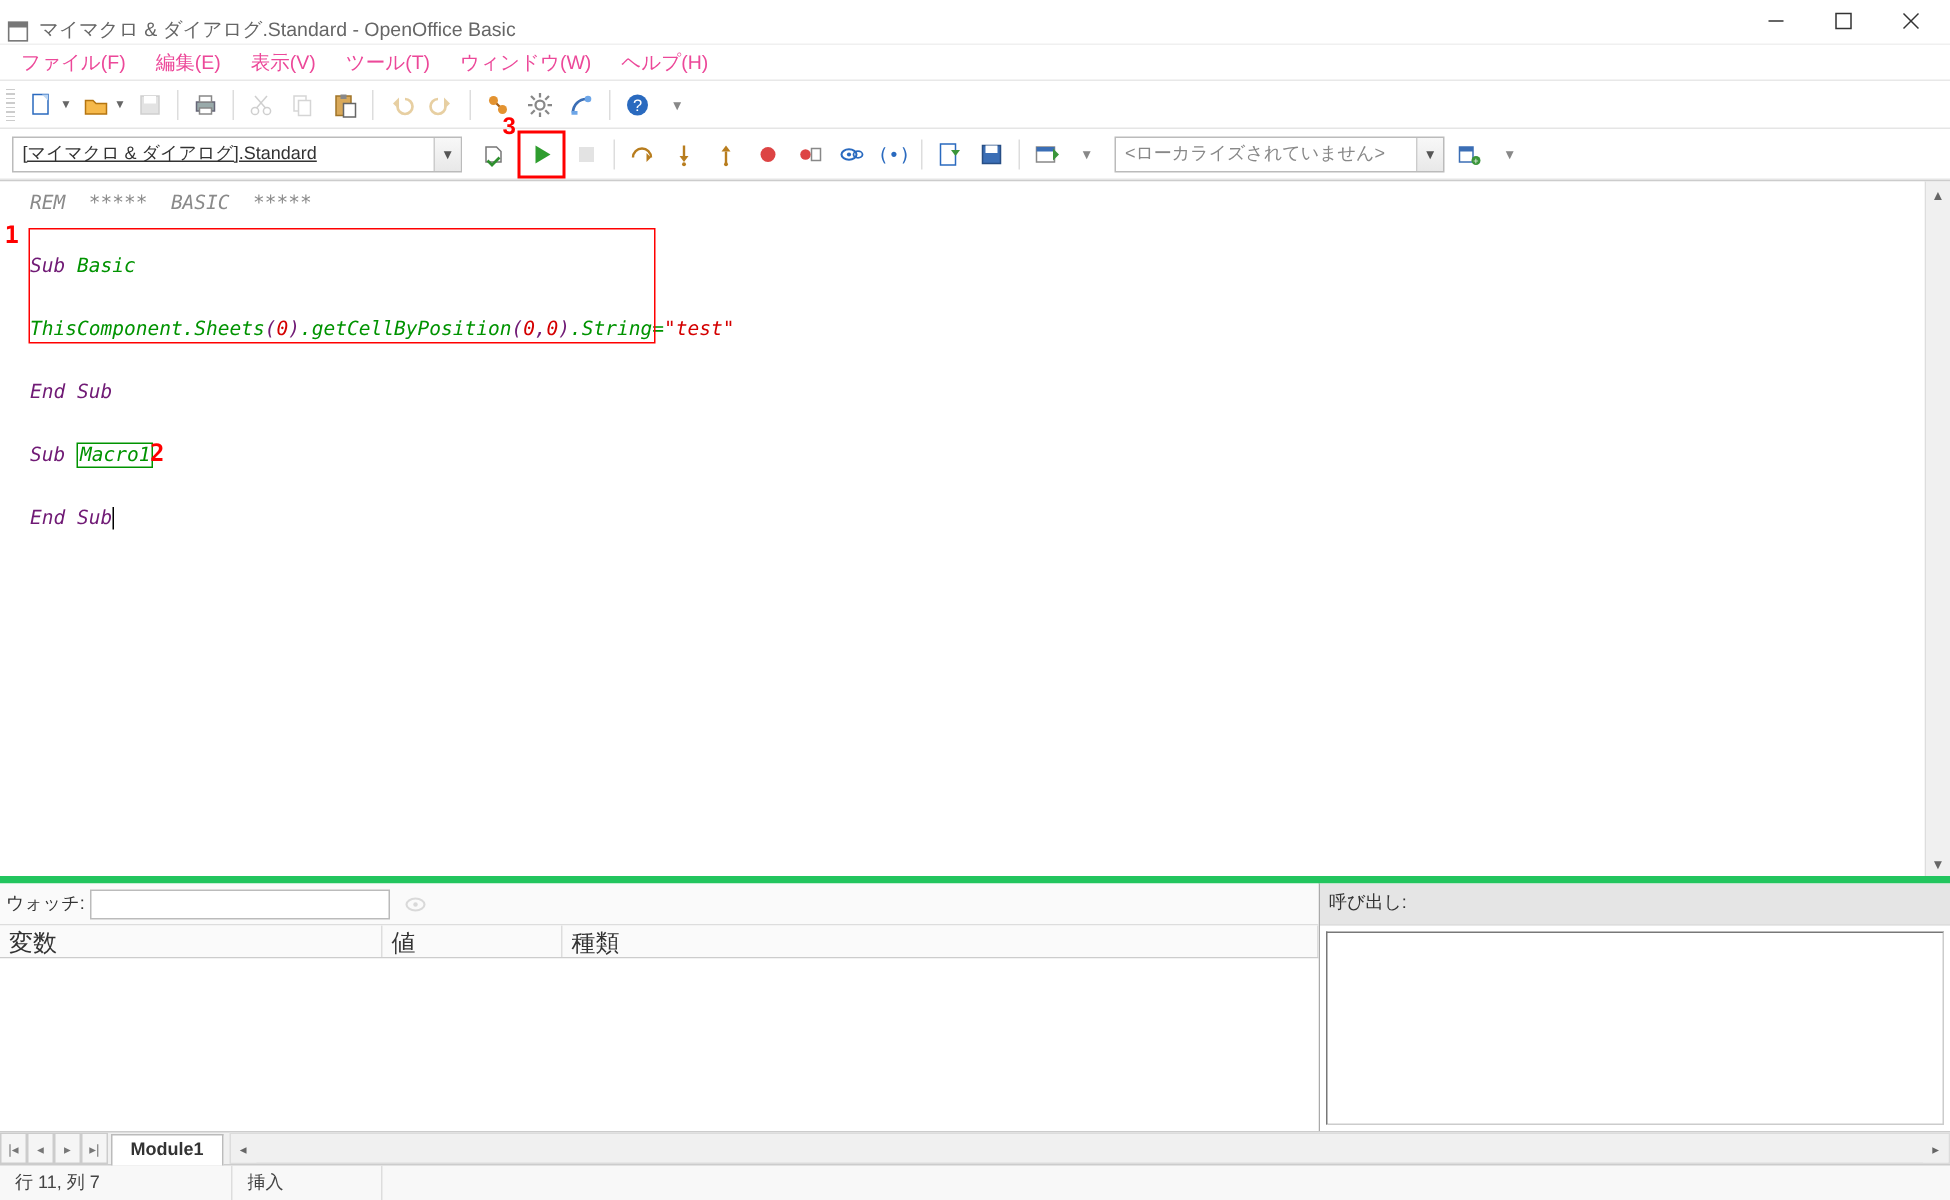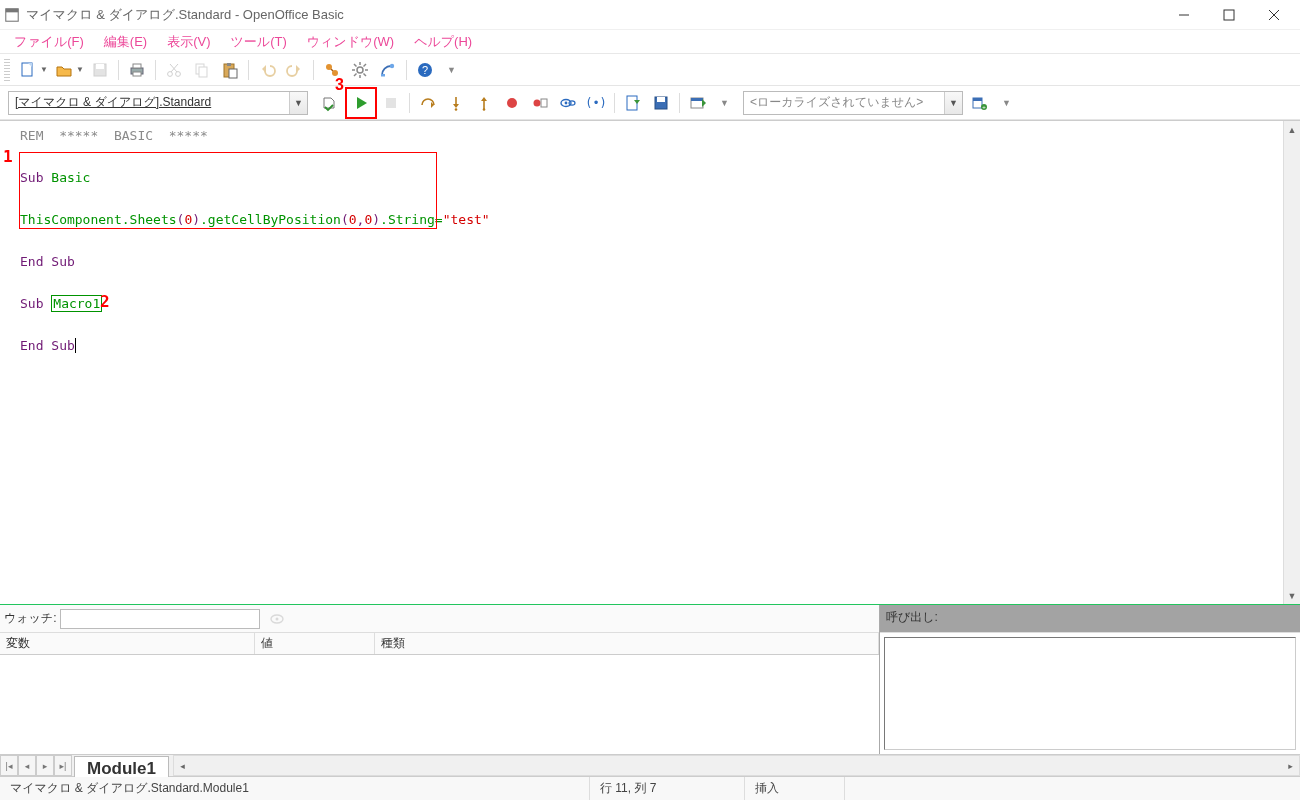--- a/index.html
+++ b/index.html
@@ -13,21 +13,21 @@
   overflow: hidden;
   display: flex;
   flex-direction: column;
 }
 
 
 .titlebar {
   height: 30px;
   background: #ffffff;
   display: flex;
-  align-items: center;
+  align-items: flex-end;
   padding: 0 4px;
   border-bottom: 1px solid #f0f0f0;
 }
 .titlebar .app-icon {
   width: 16px; height: 16px; margin-right: 6px;
   display: flex; align-items: center; justify-content: center;
 }
 .titlebar .title-text {
   color: #666; font-size: 13px;
   flex: 1;
@@ -162,21 +162,21 @@
 .editor {
   flex: 1;
   background: #ffffff;
   font-family: Consolas, Menlo, "MS Gothic", monospace;
   font-size: 13px;
   padding: 4px 0 4px 20px;
   line-height: 21px;
   position: relative;
   overflow: hidden;
 }
-.code-line { white-space: pre; }
+.code-line { white-space: pre; font-style: italic; }
 .kw-blue { color: #701a75; }
 .kw-green { color: #009300; }
 .kw-red { color: #d40000; }
 .kw-gray { color: #8a8a8a; }
 .red-box-1 {
   position: absolute;
   border: 1px solid #ff0000;
   left: 19px; top: 31px; width: 418px; height: 77px;
   pointer-events: none;
 }
@@ -187,23 +187,23 @@
   display: flex; flex-direction: column; align-items: center;
 }
 .vscroll .arrow {
   height: 17px; width: 100%;
   display: flex; align-items: center; justify-content: center;
   font-size: 9px; color: #666;
 }
 
 
 .bottom-panels {
-  height: 150px;
-  display: flex;
-  border-top: 1px solid #22c55e;
+  height: 170px;
+  display: flex;
+  border-top: 5px solid #22c55e;
 }
 .watch-panel {
   flex: 1;
   display: flex;
   flex-direction: column;
   border-right: 1px solid #aaa;
 }
 .watch-header {
   height: 28px;
   display: flex;
@@ -221,32 +221,32 @@
 }
 .watch-cols {
   height: 22px;
   display: flex;
   background: #fafafa;
   border-bottom: 1px solid #ccc;
 }
 .watch-col {
   border-right: 1px solid #ddd;
   padding: 2px 6px;
-  font-size: 12px;
+  font-size: 16px;
 }
 .watch-body { flex: 1; background: #fff; }
 .call-panel {
   width: 420px;
   display: flex;
   flex-direction: column;
 }
 .call-header {
   height: 28px;
   padding: 4px 6px;
-  background: #a3a3a3;
+  background: #e5e5e5;
   border-bottom: 1px solid #ddd;
 }
 .call-body { flex: 1; background: #fff; border: 1px inset #ccc; margin: 4px; }
 
 
 .module-strip {
   height: 22px;
   background: #f0f0f0;
   border-top: 1px solid #ccc;
   display: flex;
@@ -257,21 +257,21 @@
   display: flex; align-items: center; justify-content: center;
   border: 1px solid #ccc; background: #f5f5f5;
   font-size: 9px; color: #777;
 }
 .module-tab {
   background: #fff;
   border: 1px solid #bbb;
   border-bottom: none;
   padding: 2px 12px;
   font-weight: bold;
-  font-size: 17px;
+  font-size: 12px;
   margin-left: 2px;
   border-radius: 0 0 0 0;
   position: relative; top: 1px;
 }
 .hscroll-track {
   flex: 1;
   background: #f0f0f0;
   border: 1px solid #dcdcdc;
   margin-left: 4px;
   display: flex; align-items: center;
@@ -614,17 +614,16 @@
   <div class="nav-btn">▸|</div>
   <div class="module-tab">Module1</div>
   <div class="hscroll-track">
     <div class="harrow">◂</div>
     <div style="flex:1"></div>
     <div class="harrow">▸</div>
   </div>
 </div>
 
 <div class="statusbar">
-  <div class="status-cell" style="width:590px">マイマクロ &amp; ダイアログ.Standard.Module1</div>
   <div class="status-cell" style="width:155px">行 11, 列 7</div>
   <div class="status-cell" style="width:100px">挿入</div>
   <div class="status-cell" style="flex:1; border-right:none"></div>
 </div>
 
 </body></html>

